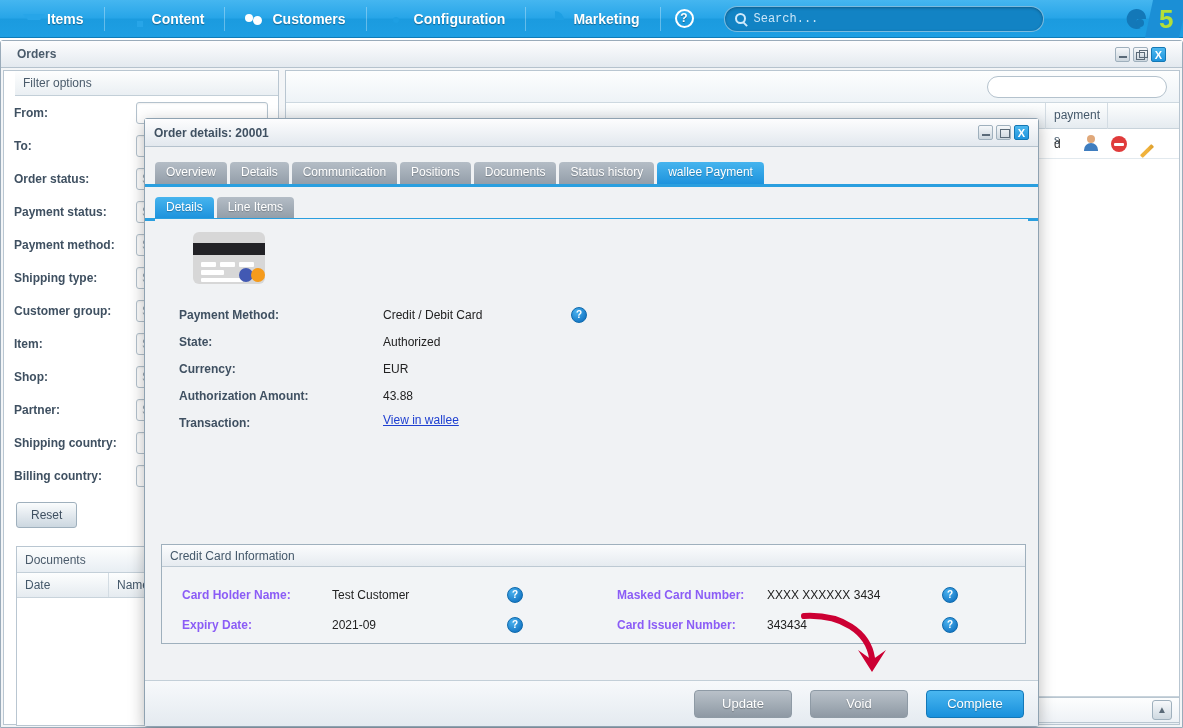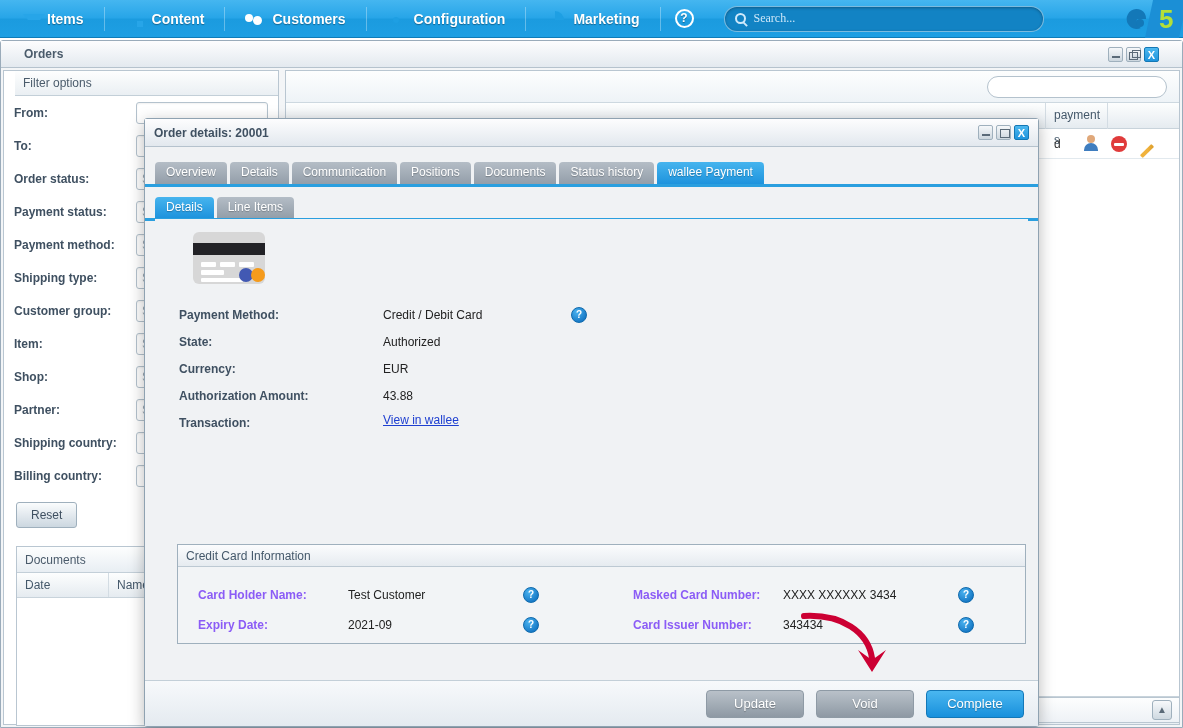--- a/index.html
+++ b/index.html
@@ -57,21 +57,21 @@
     margin-left:16px; width:320px; height:26px; border-radius:13px;
     background: #1283c4;
     border:1px solid rgba(255,255,255,.45);
     box-shadow: inset 0 1px 3px rgba(0,0,0,.3);
     display:flex; align-items:center; padding:0 10px; gap:8px; cursor:text;
   }
   .mag { width:11px;height:11px;border:2px solid #cfe9fb;border-radius:50%;position:relative;flex:none;}
   .mag:after{content:"";position:absolute;right:-4px;bottom:-3px;width:6px;height:2px;background:#cfe9fb;transform:rotate(45deg);}
   #searchbox input {
     flex:1; border:0; background:transparent; outline:none; color:#dff0fc; font-size:12px;
-    font-family:Liberation Serif, serif;
+    font-family:Liberation Mono, monospace;
   }
   #searchbox input::placeholder{ color:#cbe6f8; }
 
   #brand { margin-left:auto; display:flex; align-items:center; height:38px; }
   #brand .swlogo { width:30px; height:30px; position:relative; }
   #brand .five {
     width:34px;height:38px; background:#1b8fd6;
     transform: skewX(-12deg);
     display:flex;align-items:center;justify-content:center;
     color:#b3e038; font-size:26px; font-weight:bold; font-family:"Liberation Sans",sans-serif;
@@ -81,21 +81,21 @@
   
   #orders-win {
     position:absolute; left:0; top:40px; width:1183px; height:688px;
     background:#f3f5f7;
     border:1px solid #9aabba;
     border-radius:3px 3px 0 0;
   }
   #orders-title {
     height:27px; background:linear-gradient(to bottom,#fdfdfe,#e3e9ef);
     border-bottom:1px solid #b5c2cd;
-    display:flex; align-items:center; padding:0 23px;
+    display:flex; align-items:center; padding:0 16px;
     font-size:12px; font-weight:bold; color:#4a5b6b;
   }
   .winbtns { margin-left:auto; display:flex; gap:3px; align-items:center; }
   .wb {
     width:15px;height:15px;border-radius:2px;
     background:linear-gradient(to bottom,#f6f8fa,#ccd6de);
     border:1px solid #9fb0bd; position:relative; cursor:pointer;
   }
   .wb.min:after{content:"";position:absolute;left:3px;bottom:3px;width:8px;height:2px;background:#5a6a78;}
   .wb.max:after{content:"";position:absolute;left:3px;top:3px;width:8px;height:7px;border:1px solid #5a6a78;}
@@ -228,36 +228,36 @@
   .qmark {
     width:16px;height:16px;border-radius:50%;
     background:radial-gradient(circle at 35% 30%, #4ab2ef 0%, #1779c6 75%);
     border:1px solid #0f6aad; display:inline-block; position:relative; cursor:pointer; flex:none;
   }
   .qmark span { position:absolute;left:0;top:-1px;width:100%;text-align:center;color:#fff;
      font-size:10px;font-weight:bold;line-height:15px;}
 
   
   #cc-box { position:absolute; left:6px; top:325px; right:2px; height:100px;
-     border:1px solid #9fb0bd; background:#f2f4f6;margin-left:16px; }
+     border:1px solid #9fb0bd; background:#f2f4f6; }
   #cc-head { height:22px; background:linear-gradient(to bottom,#fbfcfd,#e6ebf0);
      border-bottom:1px solid #bdc9d3; display:flex;align-items:center;padding:0 8px;
      font-size:12px;color:#44586a;}
   .cc-cell { position:absolute; display:flex; align-items:center; height:20px; }
   .cc-cell .k { width:150px; font-size:12px; font-weight:bold; color:#8b5cf6;}
   .cc-cell .v { width:175px; font-size:12px; color:#222;}
 
   
   #arrow { position:absolute; right:148px; bottom:46px; width:90px; height:70px; pointer-events:none;}
 
   #modal-footer {
     position:absolute; left:0; right:0; bottom:0; height:46px;
     background:linear-gradient(to bottom,#f7f9fb,#e4eaf0);
     border-top:1px solid #c3cfd8;
-    display:flex;align-items:center;justify-content:flex-end;gap:12px;padding:0 14px;margin-top:20px;
+    display:flex;align-items:center;justify-content:flex-end;gap:18px;padding:0 14px;margin-top:20px;
   }
   .btn {
     min-width:98px; height:28px; border-radius:4px; font-size:13px; cursor:pointer;
     border:1px solid #8e9aa5; color:#fff; text-shadow:0 1px 1px rgba(0,0,0,.3);
     background:linear-gradient(to bottom,#b9c1c9,#8e99a4);
     display:flex;align-items:center;justify-content:center;
   }
   .btn.primary { background:linear-gradient(to bottom,#4ab7f0,#1890dc); border-color:#1378b8; }
 </style>
 </head>

